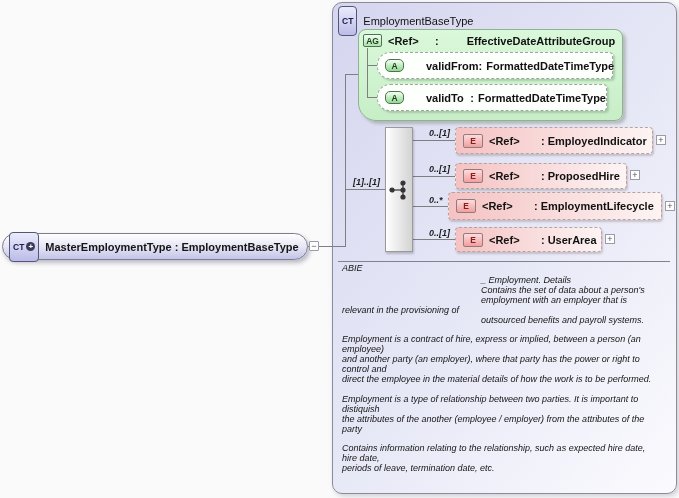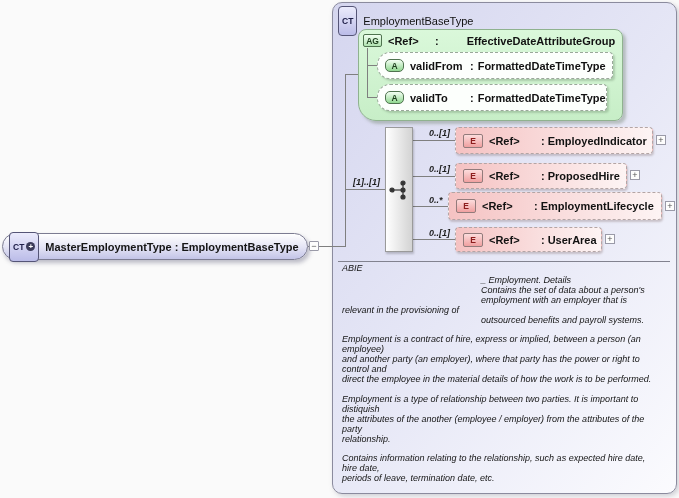--- a/index.html
+++ b/index.html
@@ -46,21 +46,21 @@
   .ag-row{position:absolute;left:363px;top:34px;display:flex;align-items:center;z-index:3;white-space:nowrap;}
   .ag-name{font-size:11px;font-weight:bold;color:#111;margin-left:6px;width:47px;}
   .ag-colon{font-size:11px;font-weight:bold;color:#111;margin-right:4px;}
   .ag-type{font-size:11px;font-weight:bold;color:#111;padding-left:24px;}
 
   .attr-box{position:absolute;display:flex;align-items:center;box-sizing:border-box;z-index:3;
             background:#fcfffc;border:1px dashed #9aa89a;border-radius:13px 4px 4px 13px;
             box-shadow:2px 2px 2px rgba(90,120,90,.3);padding-left:7px;white-space:nowrap;}
   .attr-vf{left:377px;top:52px;width:236px;height:27px;}
   .attr-vt{left:377px;top:84px;width:230px;height:27px;}
-  .aname{font-size:11px;font-weight:bold;color:#111;margin-left:6px;width:60px;}
+  .aname{font-size:11px;font-weight:bold;color:#111;margin-left:22px;width:60px;}
   .acolon{font-size:11px;font-weight:bold;color:#111;margin-right:4px;}
   .atype{font-size:11px;font-weight:bold;color:#111;}
 
   
   .seq-box{position:absolute;left:385px;top:127px;width:28px;height:125px;z-index:3;
            background:linear-gradient(90deg,#ffffff,#d3d3d3);border:1px solid #9a9a9a;
            box-shadow:1px 2px 2px rgba(0,0,0,.2);display:flex;align-items:center;justify-content:center;
            box-sizing:border-box;}
   .card-label{position:absolute;font-size:9px;font-style:italic;font-weight:bold;color:#1c1c1c;
               z-index:3;white-space:nowrap;}
@@ -218,20 +218,19 @@
       <div class="doc-line">Employment is a contract of hire, express or implied, between a person (an</div>
       <div class="doc-line">employee)</div>
       <div class="doc-line">and another party (an employer), where that party has the power or right to</div>
       <div class="doc-line">control and</div>
       <div class="doc-line">direct the employee in the material details of how the work is to be performed.</div>
       <div class="doc-line">&nbsp;</div>
       <div class="doc-line">Employment is a type of relationship between two parties. It is important to</div>
       <div class="doc-line">distiquish</div>
       <div class="doc-line">the attributes of the another (employee / employer) from the attributes of the</div>
       <div class="doc-line">party</div>
-      <div class="doc-line">relationship.</div>
       <div class="doc-line">&nbsp;</div>
       <div class="doc-line">Contains information relating to the relationship, such as expected hire date,</div>
       <div class="doc-line">hire date,</div>
       <div class="doc-line">periods of leave, termination date, etc.</div>
     </div>
 
 </div>
 
 </body></html>

